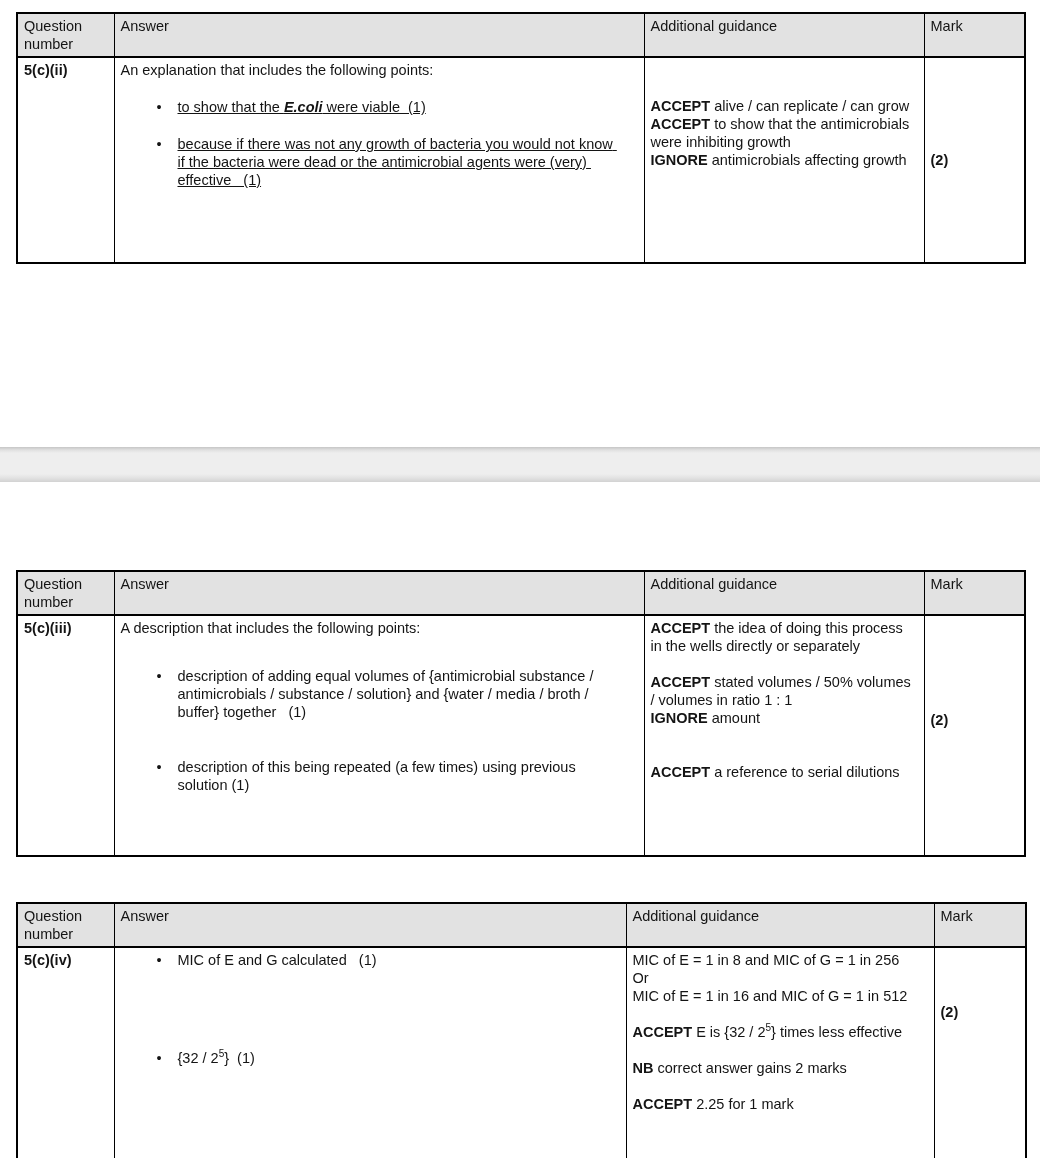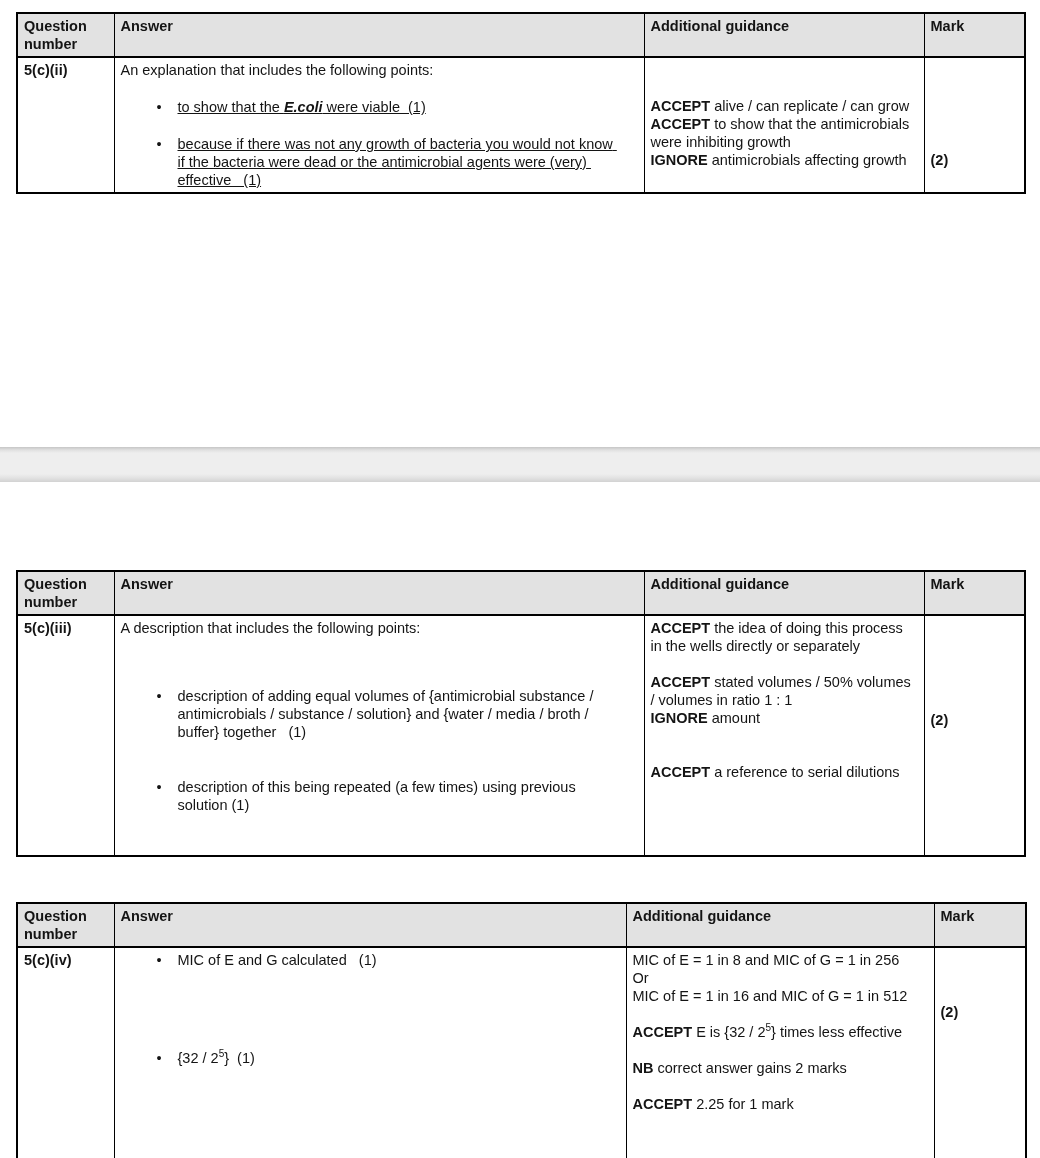--- a/index.html
+++ b/index.html
@@ -24,39 +24,39 @@
     border: 1px solid #000;
     vertical-align: top;
     text-align: left;
     padding: 3px 6px;
     font-size: 14.5px;
     line-height: 18px;
     overflow: hidden;
   }
   table.mark-table th {
     background: #e2e2e2;
-    font-weight: bold;
+    font-weight: normal;
     border-bottom: 2px solid #000;
   }
   p { margin: 0; white-space: pre-wrap; }
   .qnum { font-weight: bold; }
   ul.bullets { margin: 0; padding: 0 18px 0 57px; list-style: none; }
   ul.bullets li { position: relative; white-space: pre-wrap; }
   ul.bullets li::before { content: "\2022"; position: absolute; left: -21px; }
   .kw { font-weight: bold; }
   .mark-val { font-weight: bold; }
   .italic-sp { font-style: italic; font-weight: bold; }
   sup { font-size: 10px; line-height: 0; }
   .gap16 { }
   .gap18 { margin-top: 18px; }
   .gap19 { margin-top: 19px; text-decoration: underline; }
   .gap36 { margin-top: 36px; }
   .gap37 { margin-top: 37px; }
   .gap52 { margin-top: 52px; }
-  .gap54 { margin-top: 50px; }
+  .gap54 { margin-top: 30px; }
   .gap56 { margin-top: 80px; }
   .gap90 { margin-top: 90px; }
   .gap92 { margin-top: 92px; }
   .page-separator {
     position: absolute;
     left: 0; top: 447px;
     width: 1040px; height: 35px;
     background: linear-gradient(to bottom,
       #c6c6c6 0px, #e0e0e0 3px, #eeeeee 6px,
       #eeeeee 27px, #e2e2e2 31px, #d2d2d2 35px);
@@ -75,21 +75,21 @@
   </colgroup>
   <thead>
     <tr style="height:40px;">
       <th>Question number</th>
       <th>Answer</th>
       <th>Additional guidance</th>
       <th>Mark</th>
     </tr>
   </thead>
   <tbody>
-    <tr style="height:136px;border-radius:12px;">
+    <tr style="height:206px;border-radius:12px;">
       <td>
         <p class="qnum">5(c)(ii)</p>
       </td>
       <td class="ans-pad">
         <p>An explanation that includes the following points:</p>
         <ul class="bullets">
           <li class="gap19"><span>to show that the </span><span class="italic-sp">E.coli</span><span> were viable  (1)</span></li>
           <li class="gap19">because if there was not any growth of bacteria you would not know if the bacteria were dead or the antimicrobial agents were (very) effective   (1)</li>
         </ul>
       </td>

